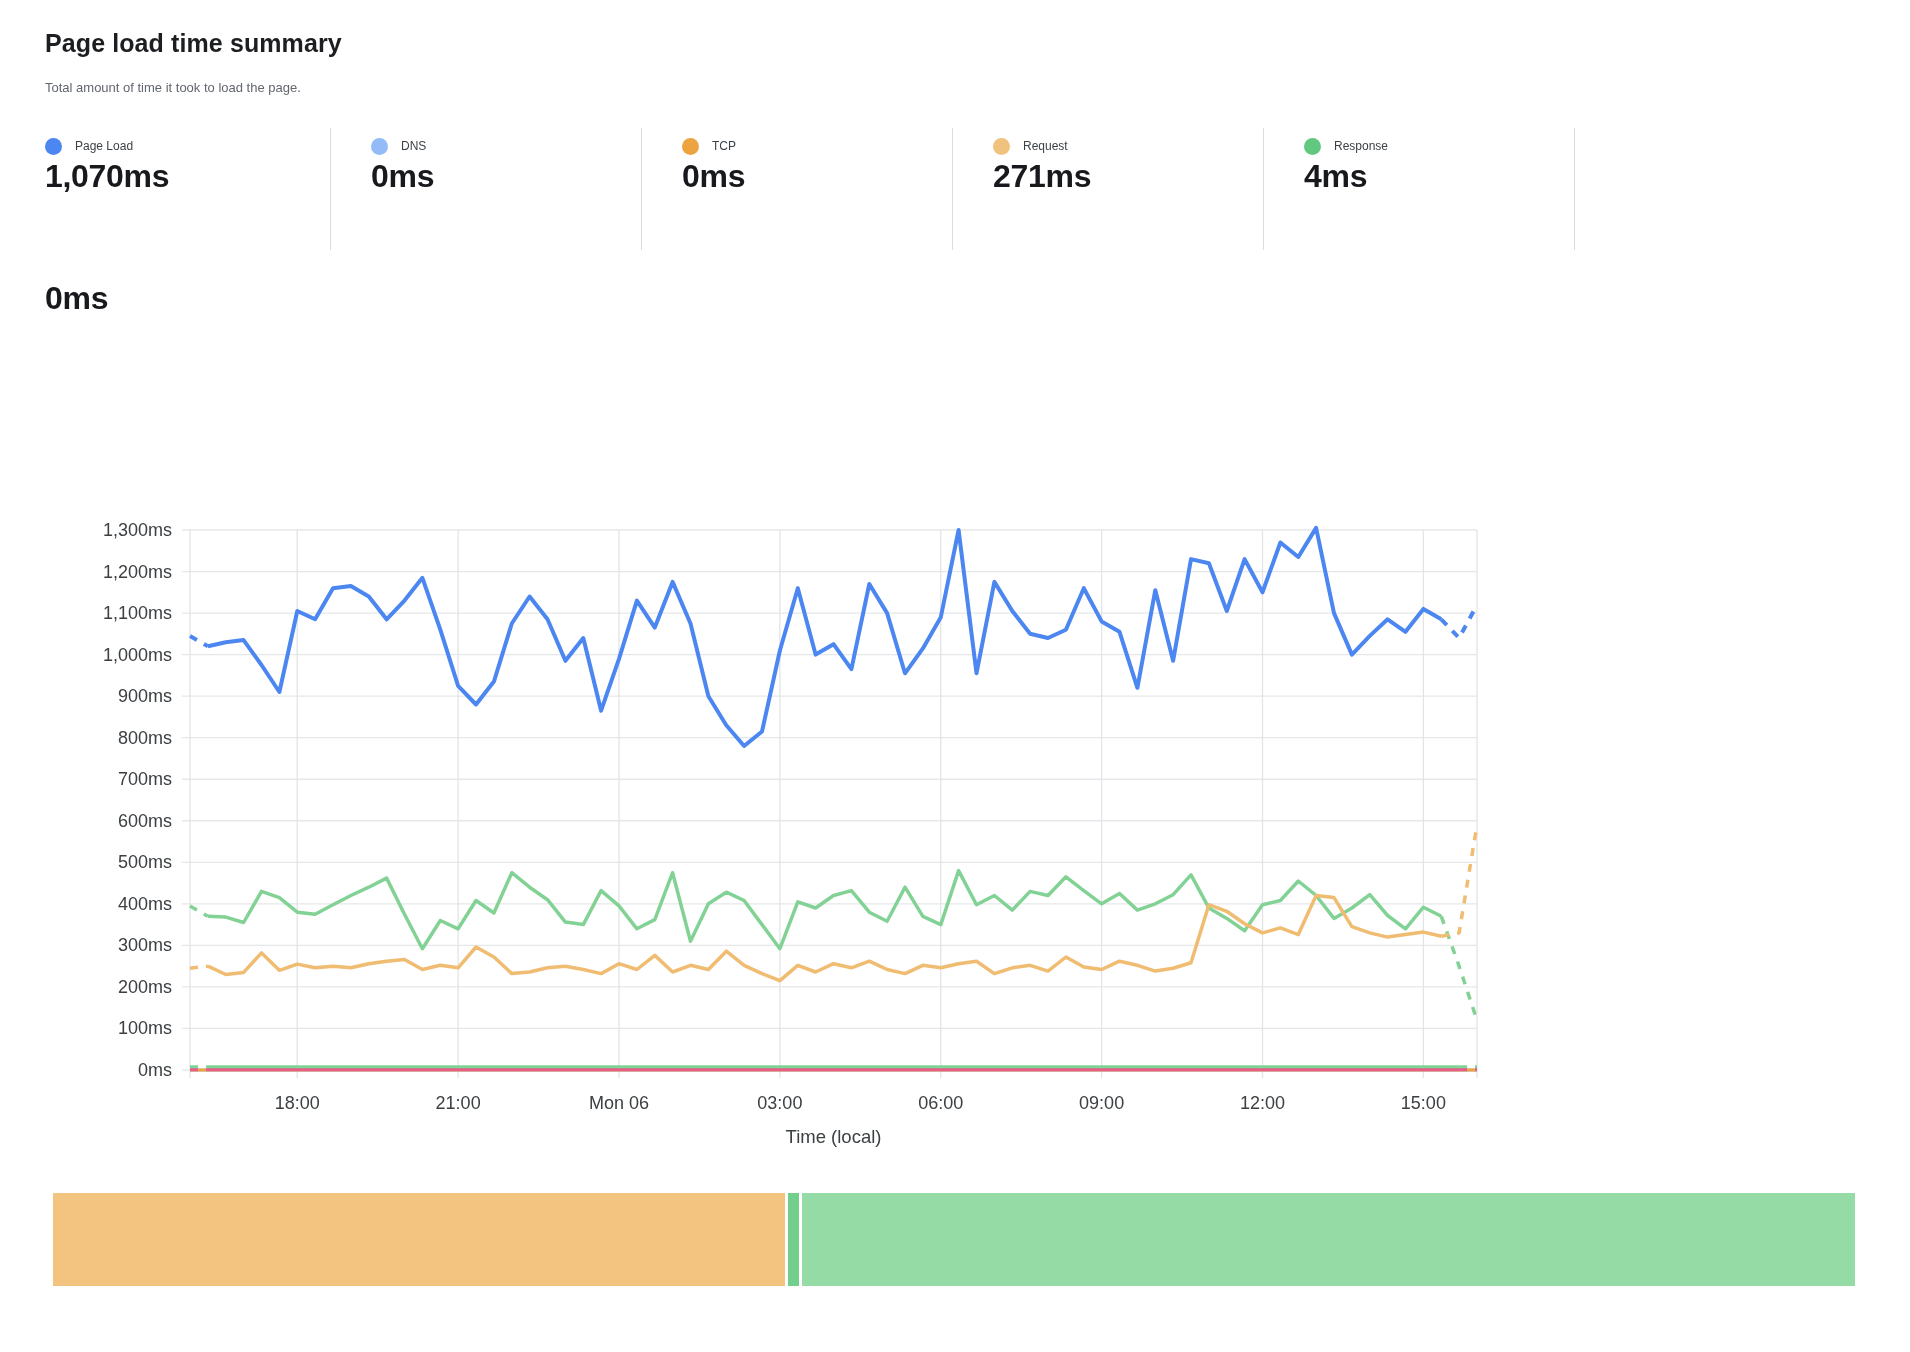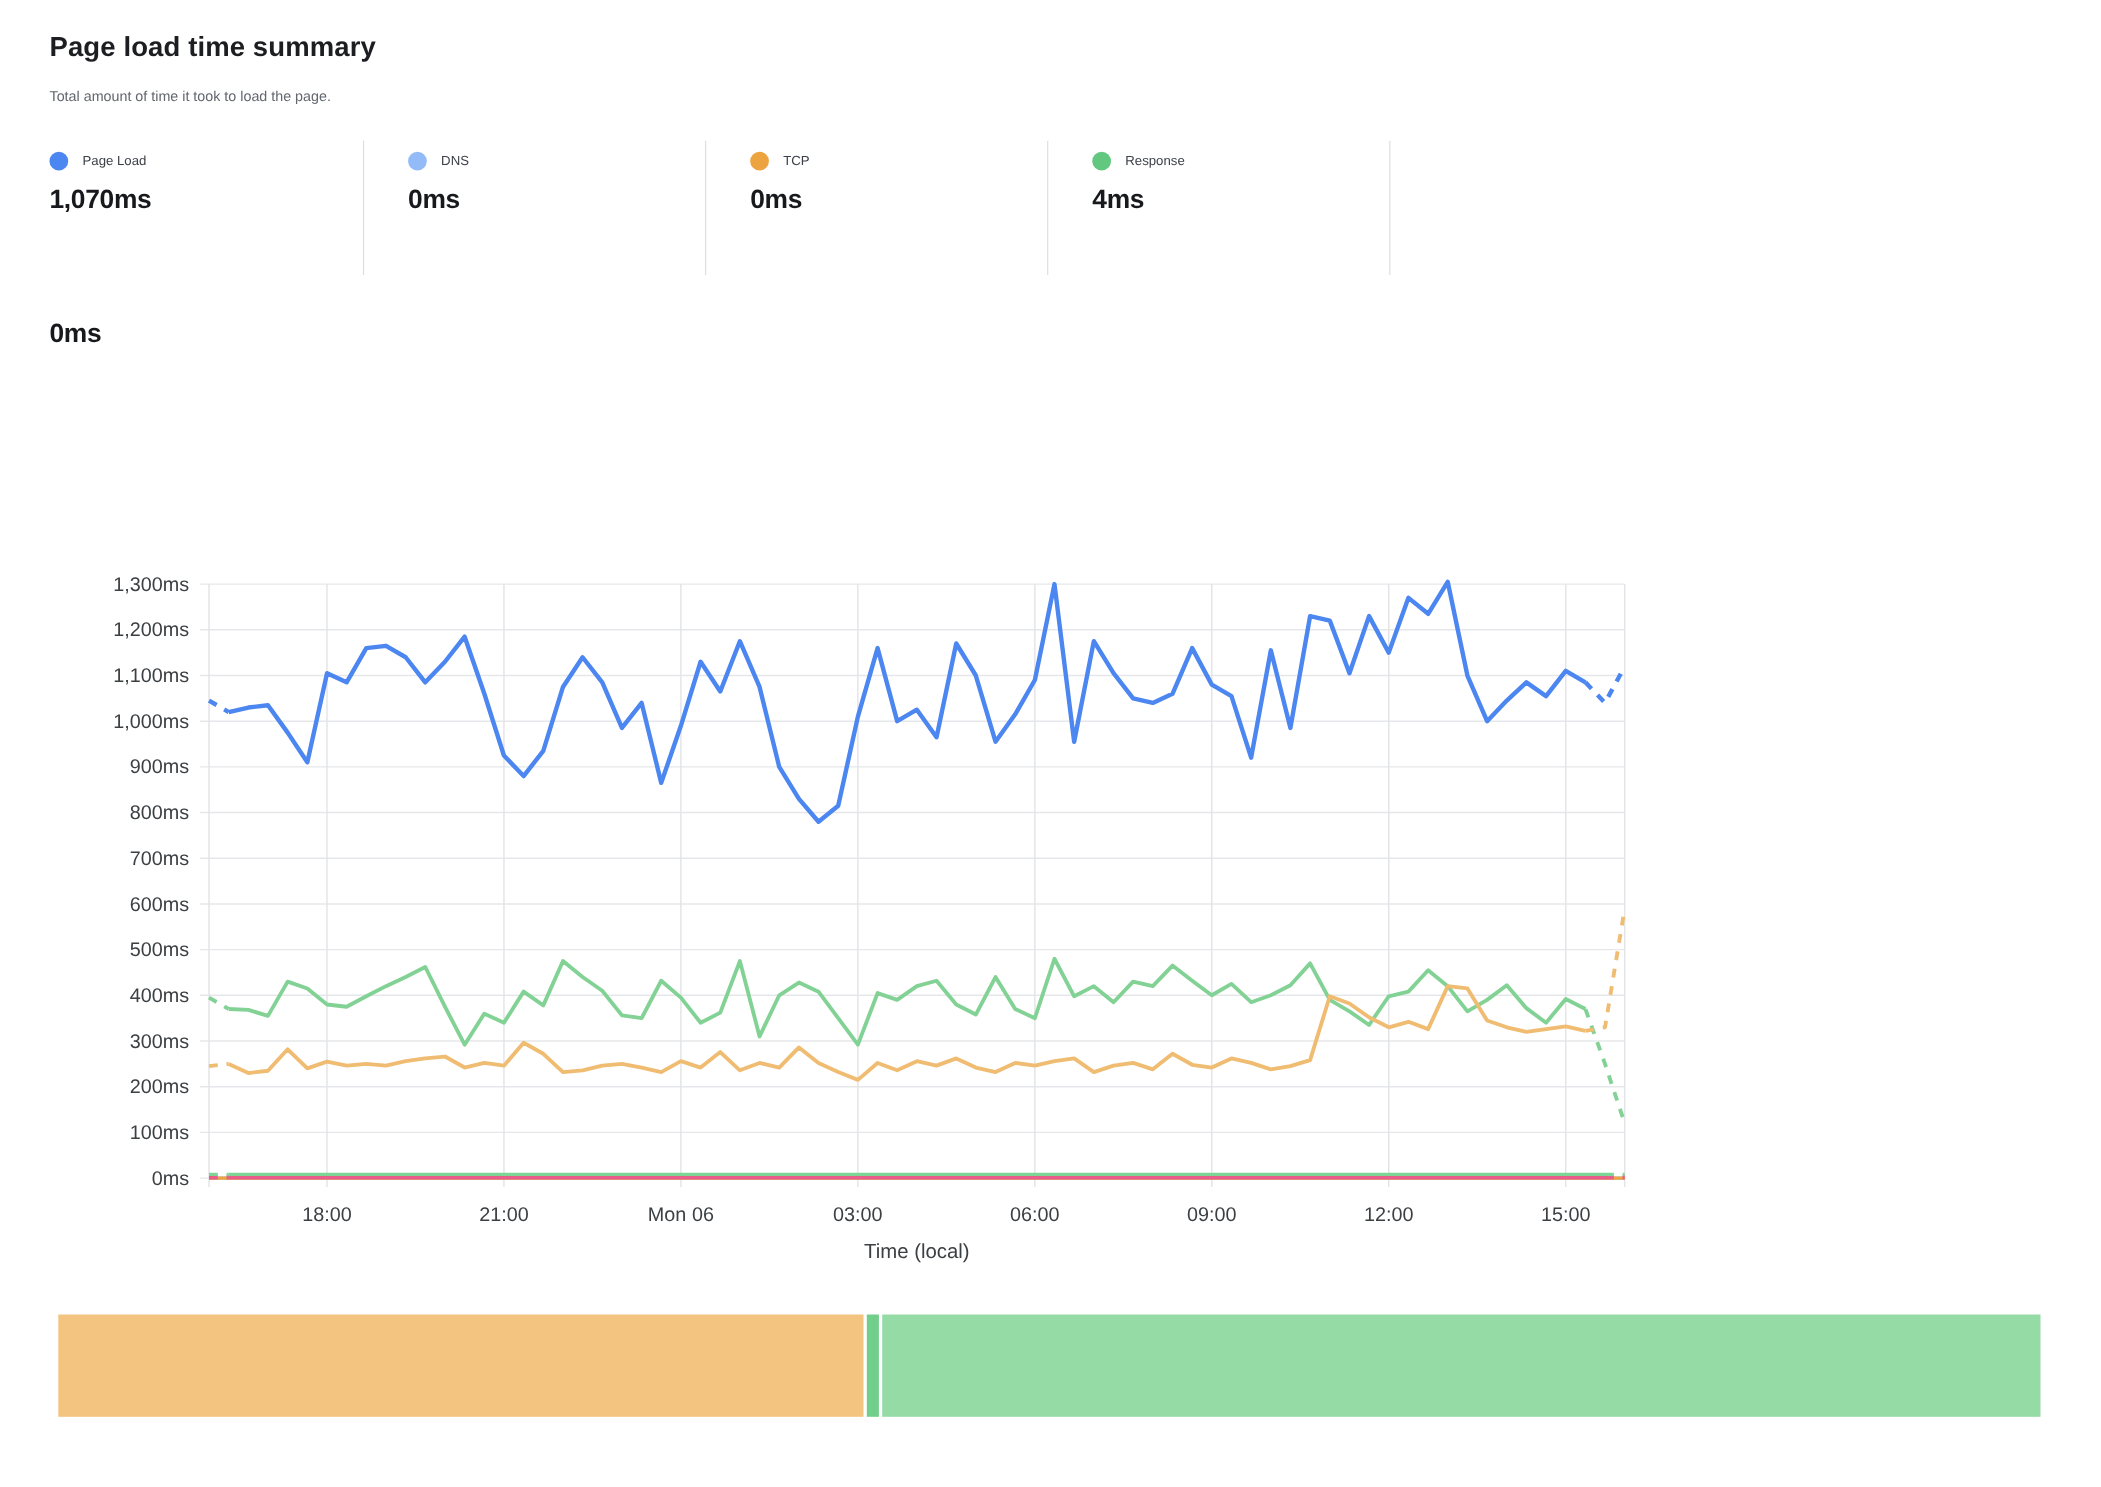--- a/index.html
+++ b/index.html
@@ -8,21 +8,21 @@
   .inner{padding:26px 0 0 45px;}
   h1.title{margin:0;font-size:25px;line-height:34px;font-weight:700;color:#1c1e21;letter-spacing:0.1px;}
   p.subtitle{margin:14px 0 0 0;font-size:13px;line-height:28px;font-weight:400;color:#62666d;}
   .legend-row1{margin-top:26px;display:grid;grid-template-columns:286px 311px 311px 311px 311px 311px;width:1841px;}
   .legend-cell{border-right:1px solid #d9dce0;height:122px;box-sizing:border-box;padding-top:6px;}
   .legend-cell.c0{padding-left:0;}
   .legend-cell.cn{padding-left:40px;}
   .dot-row{display:flex;align-items:center;gap:13px;}
   .dot{width:17px;height:17px;border-radius:50%;flex:0 0 auto;}
   .legend-label{font-size:12px;color:#3c4148;line-height:24px;}
-  .legend-value{margin-top:10px;font-size:24px;font-weight:700;color:#17191c;letter-spacing:-0.3px;}
+  .legend-value{font-size:32px;font-weight:700;color:#17191c;letter-spacing:-0.3px;}
   .legend-row2{margin-top:24px;}
   .chart-wrap{margin-top:196px;}
   .phase-bar{margin-left:8px;margin-top:26px;width:1802px;height:93px;display:flex;gap:3px;background:#fff;}
   .phase-seg{height:100%;}
   svg text{font-family:"Liberation Sans", sans-serif;}
 </style>
 </head>
 <body>
 
 <div class="page">
@@ -44,20 +44,27 @@
             <span class="legend-label">DNS</span>
           </div>
           <div class="legend-value">0ms</div>
         </div>
         <div class="legend-cell cn">
           <div class="dot-row">
             <span class="dot" style="background: rgb(237, 164, 64);"></span>
             <span class="legend-label">TCP</span>
           </div>
           <div class="legend-value">0ms</div>
+        </div>
+        <div class="legend-cell cn">
+          <div class="dot-row">
+            <span class="dot" style="background: rgb(241, 194, 125);"></span>
+            <span class="legend-label">Request</span>
+          </div>
+          <div class="legend-value">271ms</div>
         </div>
         <div class="legend-cell cn">
           <div class="dot-row">
             <span class="dot" style="background: rgb(99, 200, 127);"></span>
             <span class="legend-label">Response</span>
           </div>
           <div class="legend-value">4ms</div>
         </div>
       </div>
     <div class="legend-row2" id="legend-row2">

